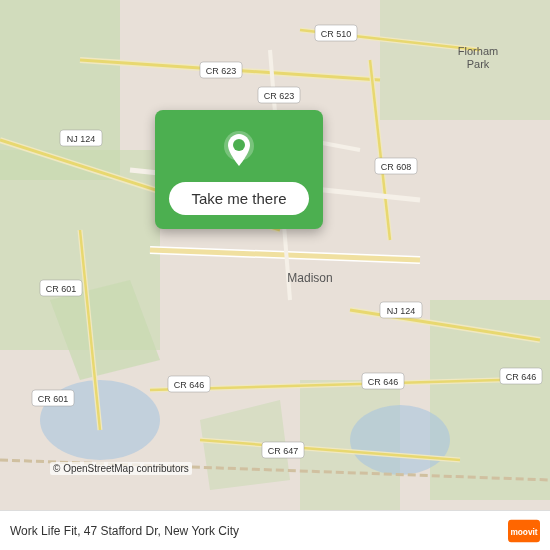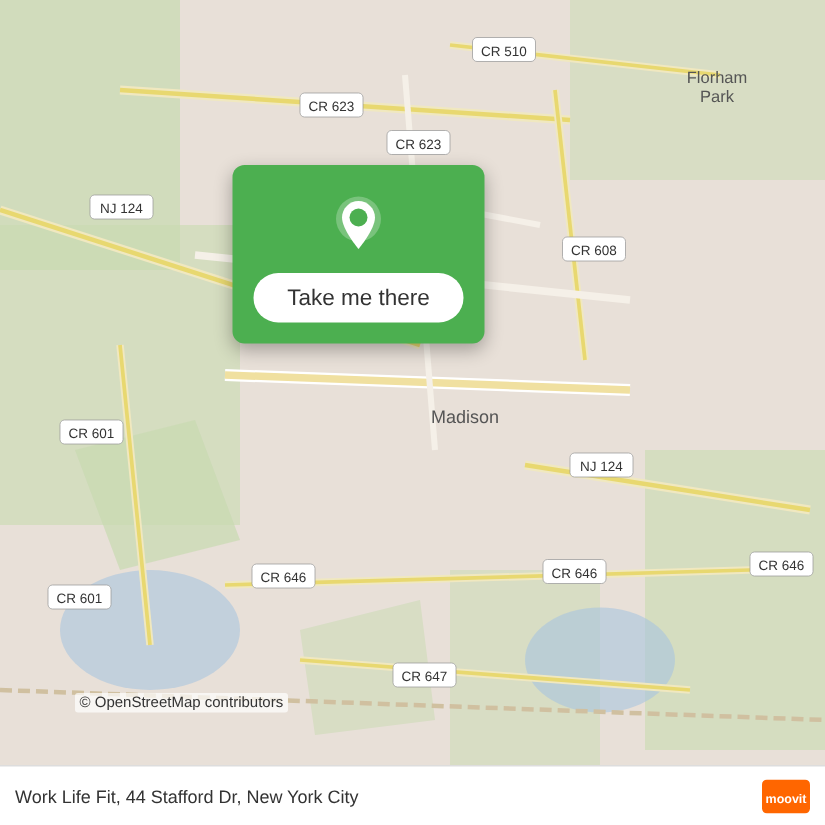--- a/index.html
+++ b/index.html
@@ -205,21 +205,21 @@
     <svg id="location-pin" viewBox="0 0 44 44" xmlns="http://www.w3.org/2000/svg">
       <circle cx="22" cy="18" r="15" fill="white" opacity="0.25"></circle>
       <path d="M22 6 C16 6 11 11 11 17 C11 25 22 38 22 38 C22 38 33 25 33 17 C33 11 28 6 22 6Z" fill="white"></path>
       <circle cx="22" cy="17" r="6" fill="#4CAF50"></circle>
     </svg>
     <button id="take-me-there-btn">Take me there</button>
   </div>
 </div>
 
 <div id="bottom-bar">
-  <span id="address-text">Work Life Fit, 44 Stafford Dr, New York City</span>
+  <span id="address-text">Work Life Fit, 47 Stafford Dr, New York City</span>
   <div id="moovit-logo">
     <svg id="moovit-icon" viewBox="0 0 50 35" xmlns="http://www.w3.org/2000/svg">
 
       <rect width="50" height="35" rx="5" fill="#FF6600"></rect>
       <text x="25" y="24" text-anchor="middle" font-size="13" fill="white" font-family="Arial" font-weight="bold">moovit</text>
     </svg>
   </div>
 </div>
 
 </body></html>

